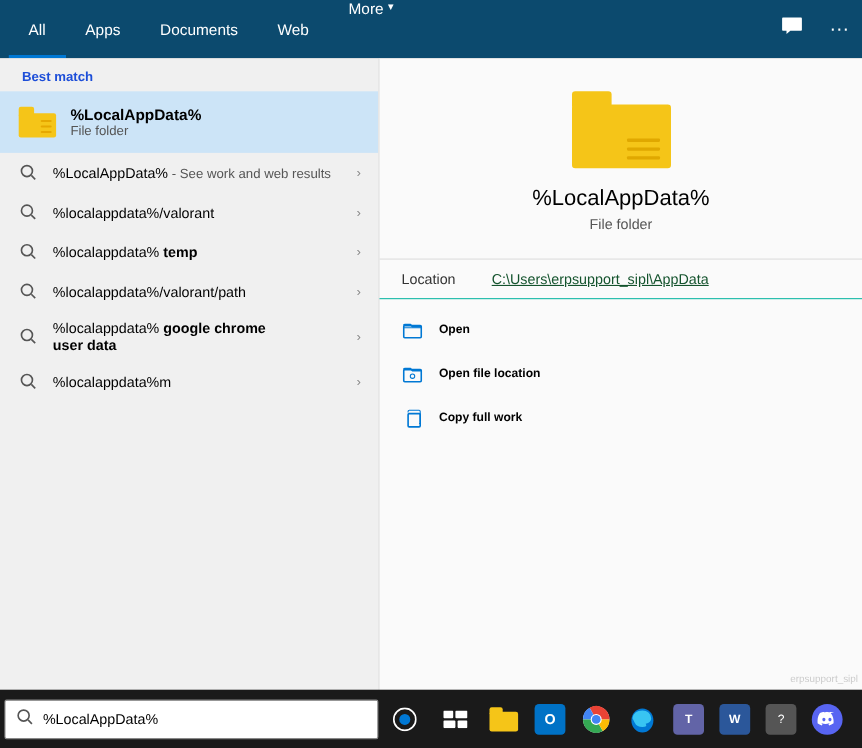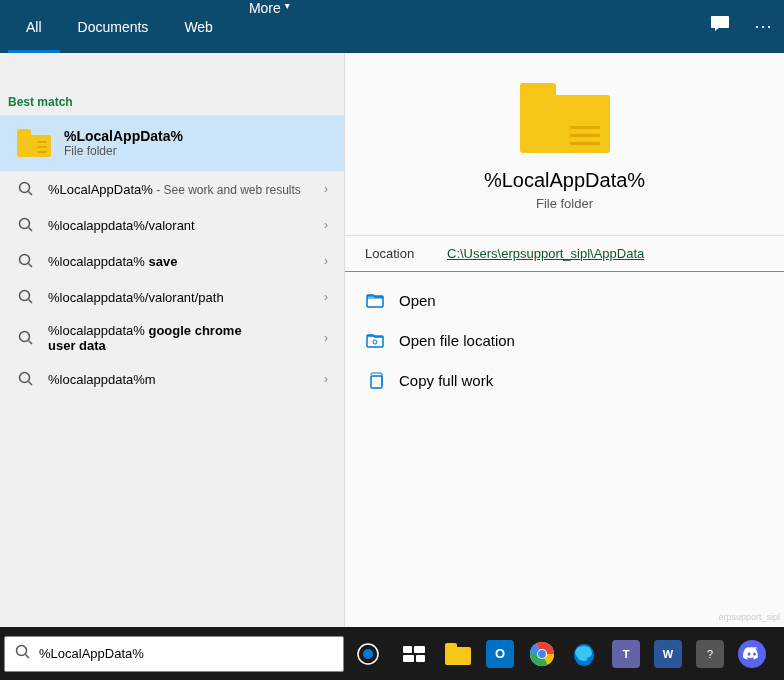--- a/index.html
+++ b/index.html
@@ -62,23 +62,22 @@
       width: 344px;
       background: #f0f0f0;
       display: flex;
       flex-direction: column;
     }
 
     
     .section-label {
       font-size: 12px;
       font-weight: 600;
-      color: #15803d;
-      padding: 10px 8px 6px;
-      margin-top: 32px;
+      color: #1d4ed8;
+      padding: 10px 20px 6px;
     }
 
     .best-match-item {
       display: flex;
       align-items: center;
       background: #cce4f7;
       padding: 10px 16px;
       gap: 12px;
       cursor: pointer;
     }
@@ -219,22 +218,23 @@
     .action-icon {
       width: 20px;
       height: 20px;
       display: flex;
       align-items: center;
       justify-content: center;
       color: #0078d4;
       font-size: 16px;
     }
     .action-label {
-      font-size: 15px;
+      font-size: 11px;
       color: #000;
+      font-weight: bold;
     }
 
     
     .taskbar {
       position: absolute;
       bottom: 0;
       left: 0;
       width: 784px;
       height: 53px;
       background: #1a1a1a;
@@ -292,20 +292,23 @@
       color: rgba(0,0,0,0.2);
       margin-left: 44px;
     }
   </style>
 </head>
 <body>
 
 <div class="top-nav">
   <div class="nav-tab active">
     <span>All</span>
+  </div>
+  <div class="nav-tab">
+    <span>Apps</span>
   </div>
   <div class="nav-tab">
     <span>Documents</span>
   </div>
   <div class="nav-tab">
     <span>Web</span>
   </div>
   <div class="nav-tab nav-more">
     <span>More</span>
     <span class="arrow">▾</span>
@@ -369,21 +372,21 @@
       <div class="search-item-chevron">›</div>
     </div>
 
     <div class="search-item">
       <div class="search-item-icon">
         <svg width="16" height="16" viewBox="0 0 16 16" fill="#555">
           <circle cx="6.5" cy="6.5" r="5" stroke="#555" stroke-width="1.5" fill="none"></circle>
           <line x1="10.5" y1="10.5" x2="14" y2="14" stroke="#555" stroke-width="1.5"></line>
         </svg>
       </div>
-      <div class="search-item-text">%localappdata% <strong>save</strong></div>
+      <div class="search-item-text">%localappdata% <strong>temp</strong></div>
       <div class="search-item-chevron">›</div>
     </div>
 
     <div class="search-item">
       <div class="search-item-icon">
         <svg width="16" height="16" viewBox="0 0 16 16" fill="#555">
           <circle cx="6.5" cy="6.5" r="5" stroke="#555" stroke-width="1.5" fill="none"></circle>
           <line x1="10.5" y1="10.5" x2="14" y2="14" stroke="#555" stroke-width="1.5"></line>
         </svg>
       </div>

